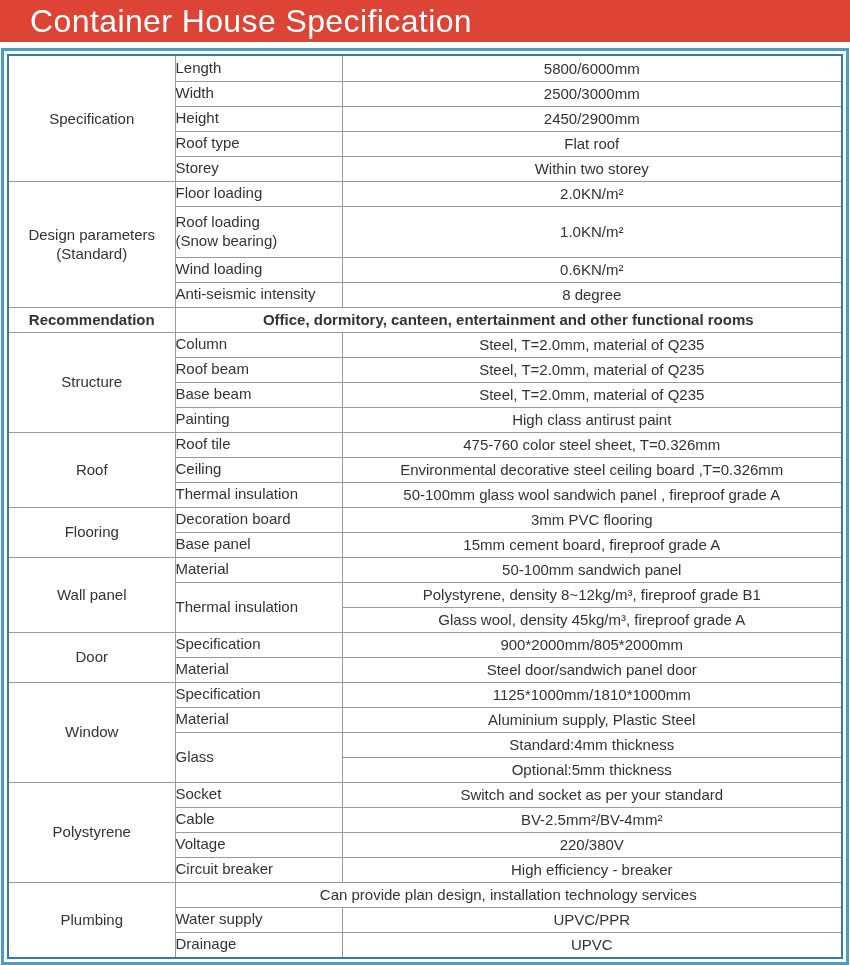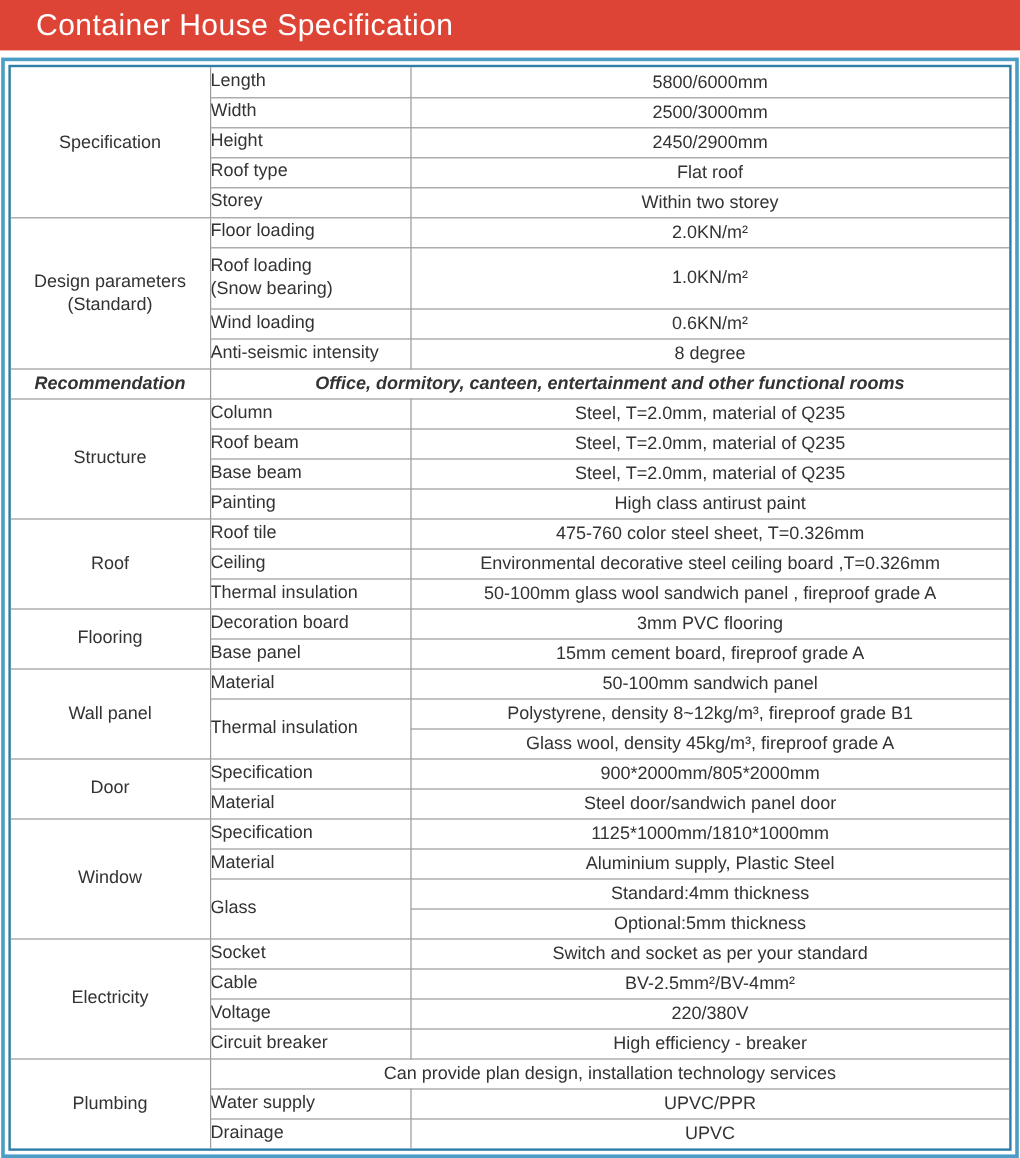--- a/index.html
+++ b/index.html
@@ -15,21 +15,21 @@
   html,body{margin:0;padding:0;}
   body{
     width:850px;height:965px;background:#ffffff;overflow:hidden;
     font-family:"Liberation Sans","DejaVu Sans",sans-serif;color:var(--ink);
   }
   .titlebar{
     height:42px;background:var(--header-bg);
     display:flex;align-items:center;padding-left:30px;
   }
   .title{
-    color:var(--header-text);font-size:25px;letter-spacing:0.4px;
+    color:var(--header-text);font-size:32px;letter-spacing:0.4px;
   }
   .frame{
     margin:6px 1px 0 1px;
     border:3px solid var(--frame-outer);
     padding:3px;
   }
   .frame-inner{
     border:2px solid var(--frame-inner);
   }
   table.spec{
@@ -46,21 +46,21 @@
   }
   td.label{
     text-align:left;padding:0 6px;line-height:1.25;white-space:pre-line;
   }
   td.val{
     text-align:center;padding-left:18px;padding-right:6px;
   }
   td.merged{ }
   td.indent-category{padding-left:9px;}
   td.indent-value{padding-left:185px;}
-  .bold{font-weight:bold;font-style:italic;}
+  .bold{font-weight:bold;}
   td.nodiv{border-top-style:hidden;}
 </style>
 </head>
 <body>
 
 <header class="titlebar">
   <div class="title">Container House Specification</div>
 </header>
 
 <div class="frame">
@@ -186,21 +186,21 @@
             <td class="val">Aluminium supply, Plastic Steel</td>
           </tr>
           <tr>
             <td class="label" rowspan="2">Glass</td>
             <td class="val">Standard:4mm thickness</td>
           </tr>
           <tr>
             <td class="val">Optional:5mm thickness</td>
           </tr>
           <tr>
-            <td class="cat" rowspan="4">Electricity</td>
+            <td class="cat" rowspan="4">Polystyrene</td>
             <td class="label">Socket</td>
             <td class="val">Switch and socket as per your standard</td>
           </tr>
           <tr>
             <td class="label">Cable</td>
             <td class="val">BV-2.5mm²/BV-4mm²</td>
           </tr>
           <tr>
             <td class="label">Voltage</td>
             <td class="val">220/380V</td>

